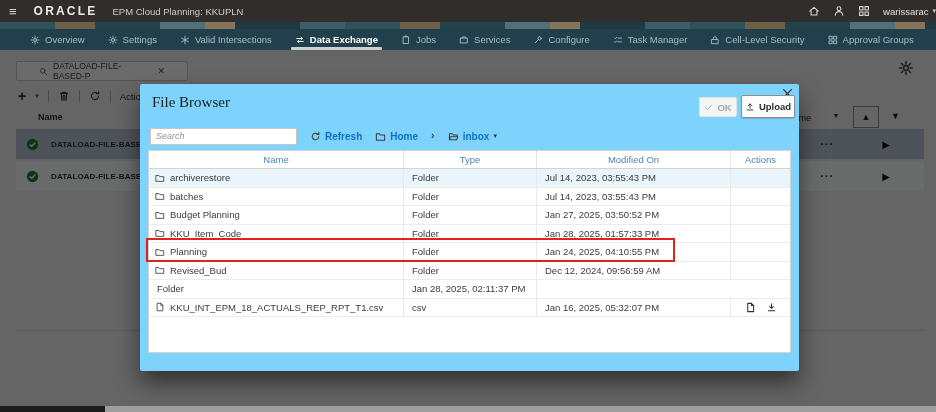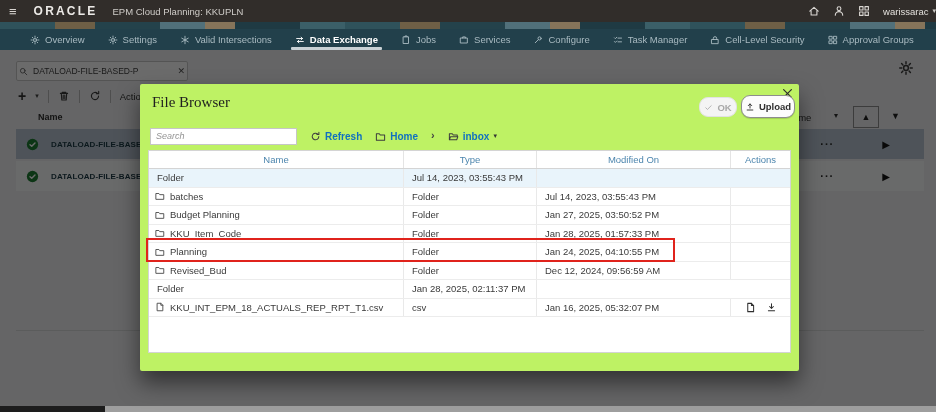--- a/index.html
+++ b/index.html
@@ -25,21 +25,21 @@
   #nav-items{display:flex;align-items:stretch;height:100%;padding-left:26px;gap:15px;}
   .nav-item{position:relative;display:flex;align-items:center;gap:5px;font-size:9.5px;color:#a9bac1;
             padding:0 4px;cursor:pointer;white-space:nowrap;}
   .nav-item .ic{width:10px;height:10px;}
   .nav-item.active{color:#ffffff;font-weight:bold;}
   .nav-item .underline{position:absolute;left:0;right:0;bottom:0;height:3.5px;background:#c9d1d5;border-radius:1px;}
 
   
   .search-pill{position:absolute;left:16px;top:61px;width:172px;height:20px;background:#ffffff;
     border:1px solid #c9c9c9;border-radius:2px;display:flex;align-items:center;gap:5px;
-    padding:0 2px;box-sizing:border-box;font-size:8.5px;color:#3f3f3f;z-index:1;}
+    padding:0 22px;box-sizing:border-box;font-size:8.5px;color:#3f3f3f;z-index:1;}
   .search-pill .ic{width:9px;height:9px;color:#5a5a5a;flex:none;}
   .pill-x{margin-left:auto;font-size:9px;color:#555;}
   .content-gear{position:absolute;left:898px;top:60px;width:16px;height:16px;color:#3c3c3c;z-index:1;}
   .content-gear .ic{width:16px;height:16px;}
 
   .bg-toolbar{position:absolute;left:18px;top:87px;height:18px;display:flex;align-items:center;gap:9px;
     font-size:9.5px;color:#343434;z-index:1;}
   .bg-toolbar .plus{font-size:14px;font-weight:bold;line-height:1;}
   .bg-toolbar .caret{font-size:7px;color:#444;}
   .bg-toolbar .sep{width:1px;height:13px;background:#b9b9b9;}
@@ -63,28 +63,28 @@
   .bg-row .play{margin-right:24px;font-size:10px;color:#161616;}
   .bg-line{position:absolute;left:16px;top:330px;width:908px;height:1px;background:#dadbdc;z-index:1;}
 
   
   #overlay{position:absolute;left:0;top:50px;width:936px;height:362px;background:rgba(0,0,0,0.58);z-index:5;}
   #taskbar{position:absolute;left:0;top:406px;width:936px;height:6px;display:flex;z-index:6;}
   #taskbar .tleft{width:105px;background:#1d1d1d;}
   #taskbar .tright{flex:1;background:#9e9e9e;}
 
   
-  #modal{position:absolute;left:140px;top:84px;width:659px;height:287px;background:#bef264;z-index:10;
+  #modal{position:absolute;left:140px;top:84px;width:659px;height:287px;background:#7dd3fc;z-index:10;
     border-radius:2px;box-shadow:0 12px 22px rgba(0,0,0,0.5);}
   .m-close{position:absolute;left:641px;top:3px;width:13px;height:13px;color:#2b2b2b;cursor:pointer;}
   .m-close .ic{width:13px;height:13px;}
   .m-title{position:absolute;left:12px;top:10px;font-family:"Liberation Serif","DejaVu Serif",serif;
     font-size:15px;color:#1f1f1f;}
   .btn{position:absolute;display:flex;align-items:center;justify-content:center;gap:4px;
-    border-radius:9px;font-size:9.5px;font-weight:bold;box-sizing:border-box;cursor:pointer;}
+    border-radius:2px;font-size:9.5px;font-weight:bold;box-sizing:border-box;cursor:pointer;}
   .btn .ic{width:9px;height:9px;}
   .btn-ok{left:559px;top:13px;width:38px;height:20px;background:#f4f4f4;border:1px solid #e2e2e2;color:#a8a8a8;}
   .btn-upload{left:601px;top:11px;width:54px;height:23px;background:#fcfcfc;border:1px solid #8d8d8d;
     color:#2f2f2f;box-shadow:0 1px 1px rgba(0,0,0,0.15);}
   .btn-upload .ic{width:10px;height:10px;}
 
   .m-bar{position:absolute;left:10px;top:43px;height:18px;display:flex;align-items:center;gap:13px;}
   .m-search{width:147px;height:17px;border:1px solid #c6c6c6;font-size:9px;font-style:italic;
     padding:0 5px;color:#555;box-sizing:border-box;outline:none;background:#fff;border-radius:0;
     font-family:"Liberation Sans","DejaVu Sans",sans-serif;}
@@ -364,20 +364,26 @@
 
     <div class="fb-table">
       <div class="fb-head">
         <div class="h">Name</div>
         <div class="h">Type</div>
         <div class="h">Modified On</div>
         <div class="h">Actions</div>
       </div>
       <div id="fb-rows">
           <div class="fb-row sel">
+            <div class="c name">
+              <svg class="ic" viewBox="0 0 12 12" fill="none" stroke="currentColor" stroke-width="1.1" stroke-linecap="round" stroke-linejoin="round">
+                <path d="M1.5 3h3.2l1 1.4h4.8V10h-9z"></path>
+              </svg>
+              <span>archiverestore</span>
+            </div>
             <div class="c">Folder</div>
             <div class="c">Jul 14, 2023, 03:55:43 PM</div>
             <div class="c act"></div>
           </div>
           <div class="fb-row">
             <div class="c name">
               <svg class="ic" viewBox="0 0 12 12" fill="none" stroke="currentColor" stroke-width="1.1" stroke-linecap="round" stroke-linejoin="round">
                 <path d="M1.5 3h3.2l1 1.4h4.8V10h-9z"></path>
               </svg>
               <span>batches</span>

